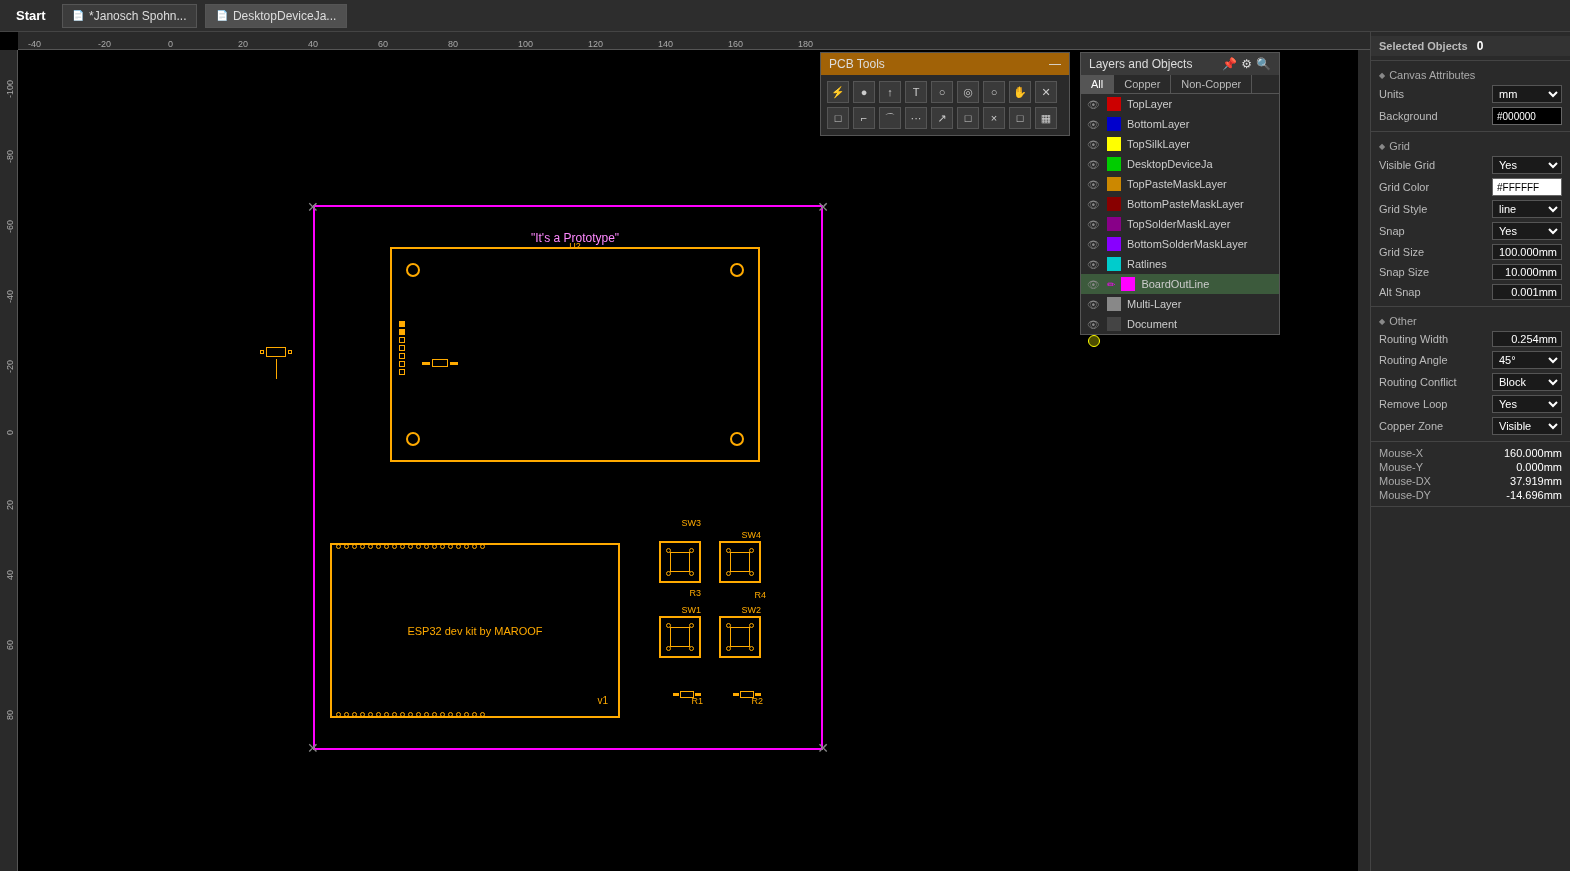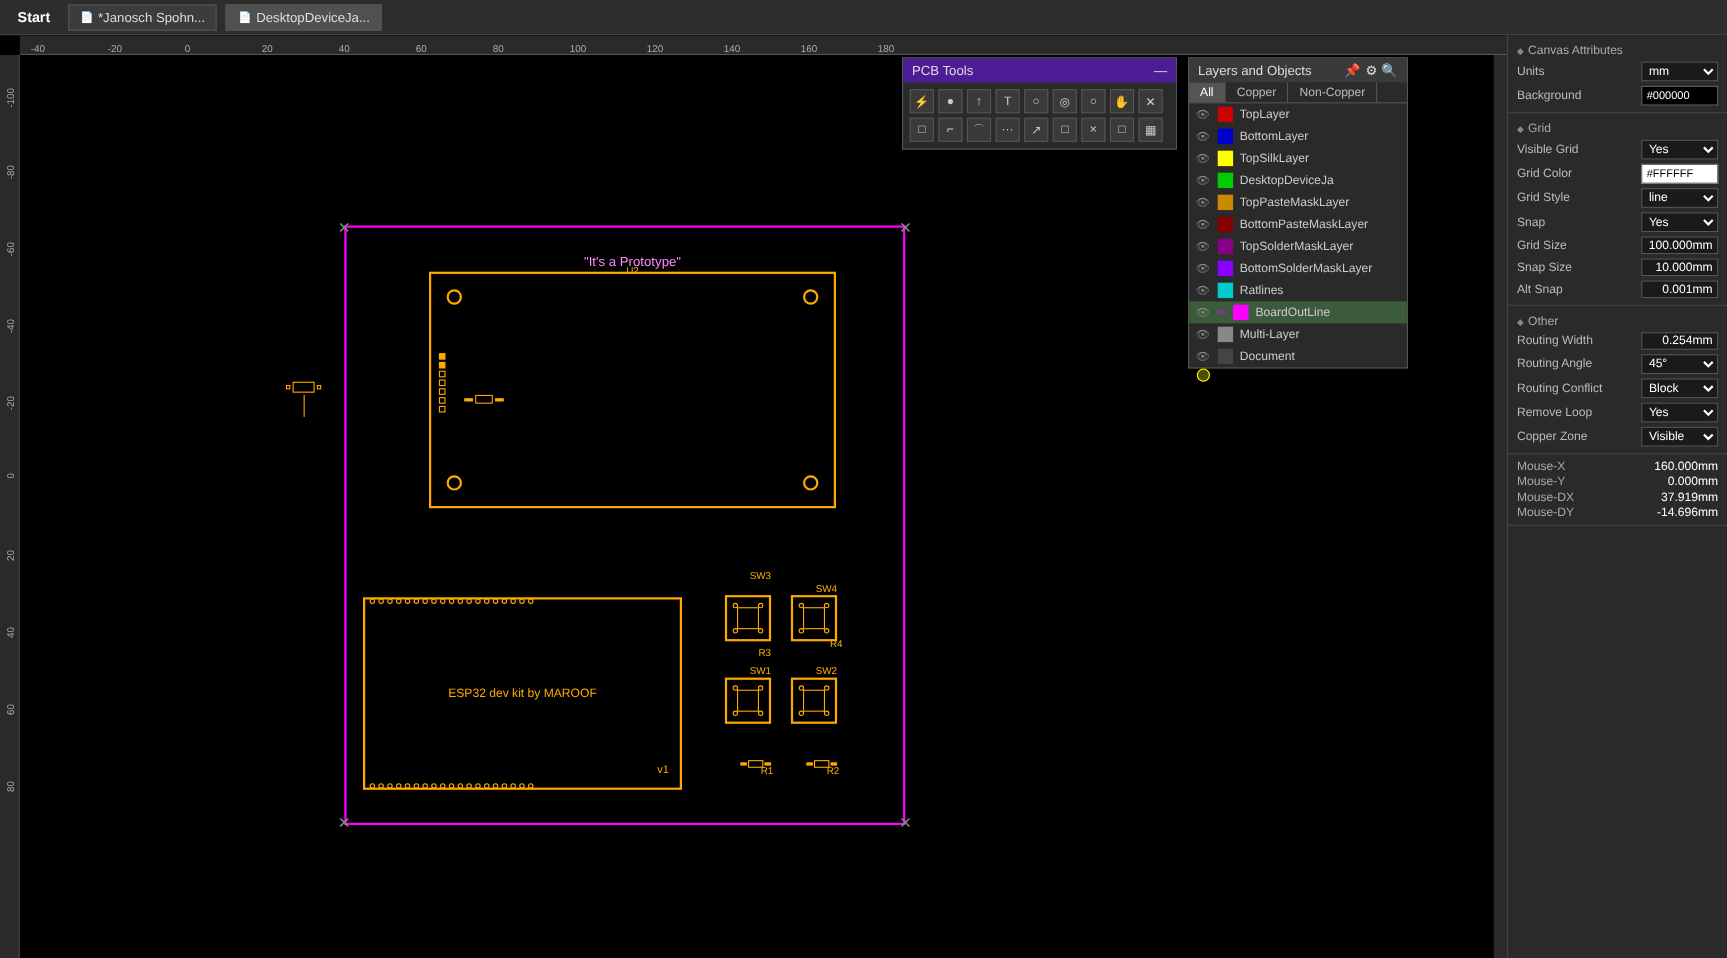--- a/index.html
+++ b/index.html
@@ -112,21 +112,21 @@
     #pcb-tools {
       position: absolute;
       top: 20px;
       left: 820px;
       width: 250px;
       background: #2a2a2a;
       border: 1px solid #555;
       z-index: 10;
     }
     #pcb-tools-header {
-      background: #4c1d95;
+      background: #a16207;
       padding: 4px 8px;
       display: flex;
       justify-content: space-between;
       align-items: center;
       font-size: 12px;
       color: #ddd;
     }
     #pcb-tools-body {
       padding: 6px;
       display: flex;
@@ -500,21 +500,21 @@
           display:flex;align-items:center;justify-content:center;
         ">
           <div style="width:20px;height:20px;border:1px solid #ffaa00;position:relative;">
             <div style="position:absolute;top:-5px;left:-5px;width:5px;height:5px;border:1px solid #ffaa00;border-radius:50%;"></div>
             <div style="position:absolute;top:-5px;right:-5px;width:5px;height:5px;border:1px solid #ffaa00;border-radius:50%;"></div>
             <div style="position:absolute;bottom:-5px;left:-5px;width:5px;height:5px;border:1px solid #ffaa00;border-radius:50%;"></div>
             <div style="position:absolute;bottom:-5px;right:-5px;width:5px;height:5px;border:1px solid #ffaa00;border-radius:50%;"></div>
           </div>
         </div>
         <div style="position:absolute;bottom:208px;right:60px;color:#ffaa00;font-size:9px;">SW4</div>
-        <div style="position:absolute;bottom:158px;right:55px;color:#ffaa00;font-size:9px;">R4</div>
+        <div style="position:absolute;bottom:148px;right:55px;color:#ffaa00;font-size:9px;">R4</div>
 
         <div style="
           position:absolute;bottom:90px;right:120px;
           width:42px;height:42px;
           border:2px solid #ffaa00;
           display:flex;align-items:center;justify-content:center;
         ">
           <div style="width:20px;height:20px;border:1px solid #ffaa00;position:relative;">
             <div style="position:absolute;top:-5px;left:-5px;width:5px;height:5px;border:1px solid #ffaa00;border-radius:50%;"></div>
             <div style="position:absolute;top:-5px;right:-5px;width:5px;height:5px;border:1px solid #ffaa00;border-radius:50%;"></div>
@@ -680,20 +680,27 @@
           </div>
         </div>
     </div>
 
     <div id="vertical-scroll"></div>
 
   </div>
 
   <div id="right-panel">
 
+    <div class="rpanel-section">
+      <div class="rpanel-title">
+        <span>Selected Objects</span>
+        &nbsp;
+        <span class="selected-count">0</span>
+      </div>
+    </div>
 
     <div class="rpanel-section">
       <div class="rpanel-subtitle">
         <span>Canvas Attributes</span>
       </div>
 
       <div class="rpanel-row">
         <span class="rpanel-label">Units</span>
         <select class="rpanel-select">
           <option>mm</option>

